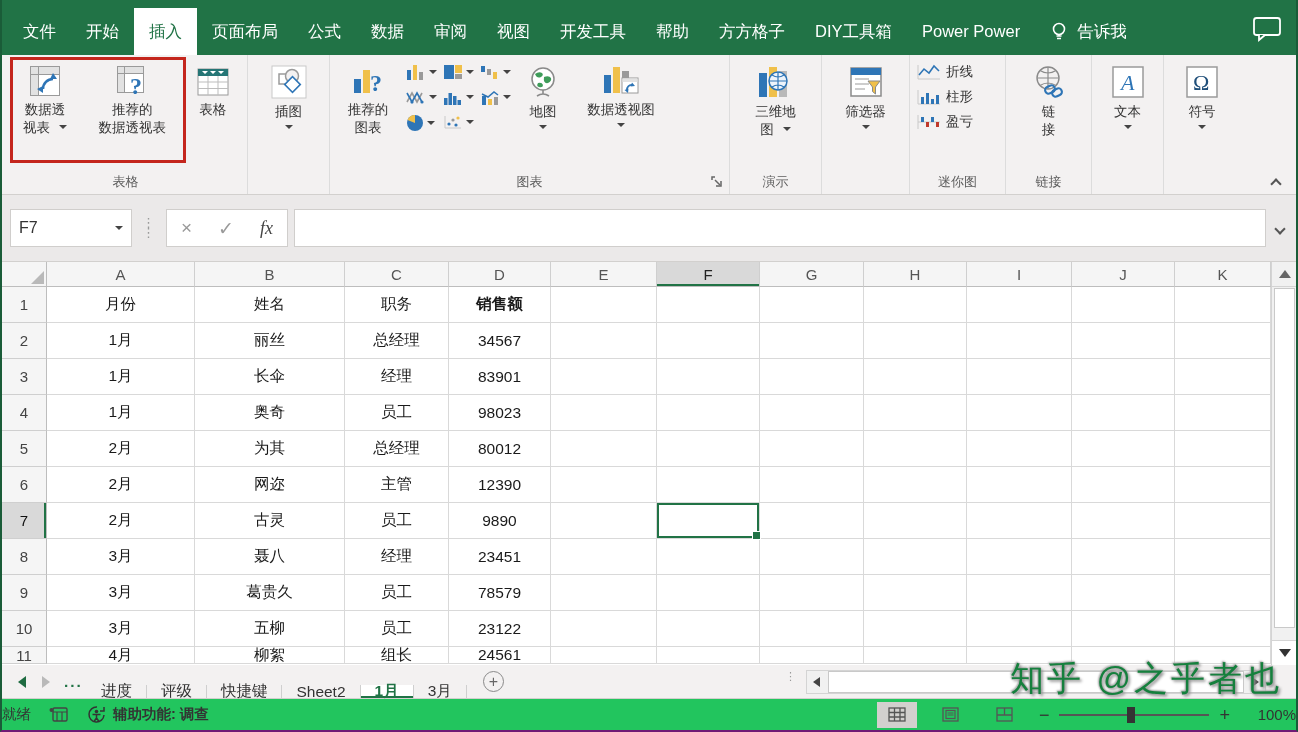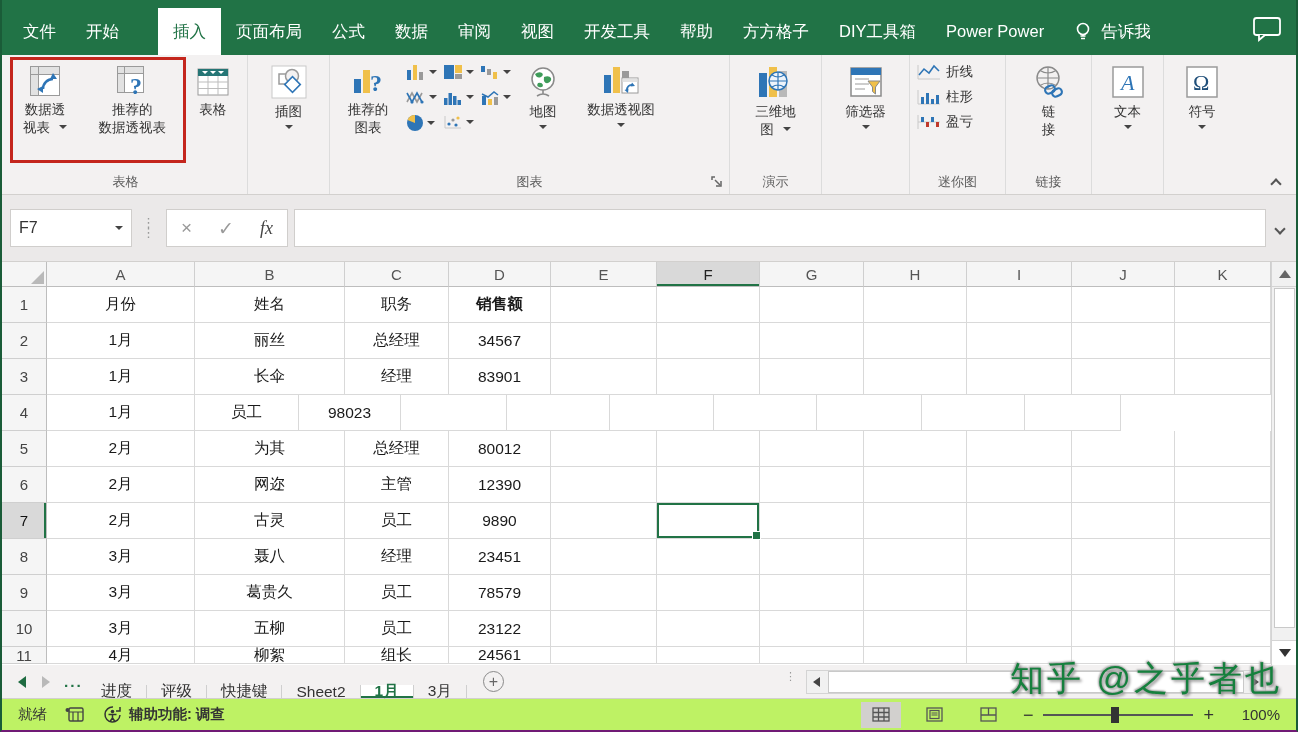--- a/index.html
+++ b/index.html
@@ -3,21 +3,21 @@
 <meta charset="utf-8">
 <style>
   * { margin:0; padding:0; box-sizing:border-box; }
   html,body { width:1298px; height:732px; font-family:"Liberation Sans","DejaVu Sans",sans-serif; }
   .window { width:1298px; height:732px; border-left:2px solid #1a5c38; border-right:2px solid #1a5c38; border-bottom:2px solid #701a75; background:#fff; position:relative; overflow:hidden; }
 
   
   .tabbar { height:55px; background:#217346; display:flex; align-items:flex-end; color:#fff; position:relative; }
   .tabs { display:flex; align-items:flex-end; height:100%; padding-left:6px; }
   .tab { height:47px; line-height:47px; padding:0 15px; font-size:16.5px; cursor:default; white-space:nowrap; }
-  .tab.active { background:#fff; color:#217346;margin-left:24px; }
+  .tab.active { background:#fff; color:#217346; }
   .tellme { display:flex; align-items:center; gap:8px; height:47px; margin-left:14px; font-size:16.5px; }
   .chat { position:absolute; right:14px; top:16px; }
 
   
   .ribbon { height:140px; background:#f3f1f1; border-bottom:1px solid #d2d0ce; display:flex; position:relative; padding-left:2px; }
   .grp { position:relative; height:139px; padding:5px 7px 20px 7px; border-right:1px solid #dcdcdc; display:flex; gap:7px; align-items:flex-start; }
   .grp-label { position:absolute; left:0; right:0; bottom:3px; text-align:center; font-size:13px; color:#5c5c5c; }
   .bigbtn { display:flex; flex-direction:column; align-items:center; font-size:13.5px; color:#333; line-height:1.3; text-align:center; padding:2px 3px; cursor:default; }
   .bigbtn svg { margin:3px 0 4px 0; }
   .btnrow { display:flex; align-items:center; gap:9px; }
@@ -75,21 +75,21 @@
   .stab { padding:0 14px; display:flex; align-items:center; color:#333; border-right:1px solid #cfcfcf; cursor:default; }
   .stab.active { background:#fff; color:#217346; font-weight:bold; box-shadow:inset 0 -2px 0 0 #217346; border-right:1px solid #cfcfcf; }
   .addsheet { width:21px; height:21px; border:1.5px solid #8a8a8a; border-radius:50%; color:#666; display:flex; align-items:center; justify-content:center; font-size:16px; margin:6px 0 0 16px; cursor:default; line-height:1; }
   .ellip { color:#217346; font-weight:bold; letter-spacing:2px; display:flex; align-items:center; margin-right:4px; cursor:default; }
   .splitdots { position:absolute; right:500px; top:8px; color:#9a9a9a; font-size:11px; line-height:6px; }
   .hscroll { position:absolute; right:30px; top:5px; width:460px; height:24px; background:#f1f1f1; border:1px solid #d4d4d4; display:flex; align-items:center; }
   .hthumb { flex:1; height:22px; background:#fff; border:1px solid #c9c9c9; margin:0 2px; }
   .harrow { padding:0 6px; display:flex; align-items:center; }
 
   
-  .statusbar { height:31px; background:#bef264; display:flex; align-items:center; padding:0 16px; color:#333; font-size:14.5px; gap:18px; }
+  .statusbar { height:31px; background:#22c55e; display:flex; align-items:center; padding:0 0; color:#333; font-size:14.5px; gap:18px; }
   .sb-right { margin-left:auto; display:flex; align-items:center; gap:14px; }
   .viewbtn { width:40px; height:26px; display:flex; align-items:center; justify-content:center; cursor:default; }
   .viewbtn.active { background:#d2d0ce; }
   .zoomctl { display:flex; align-items:center; gap:10px; }
   .zoomtrack { width:150px; height:2px; background:#555; position:relative; }
   .zoomthumb { position:absolute; left:45%; top:-7px; width:8px; height:16px; background:#333; cursor:default; }
   .zoomsign { font-size:18px; color:#333; cursor:default; line-height:1; }
   .zoomlvl { font-size:15px; width:52px; text-align:right; }
 
   
@@ -478,20 +478,21 @@
           <div class="cell" style="width: 103px;"></div>
           <div class="cell" style="width: 104px;"></div>
           <div class="cell" style="width: 103px;"></div>
           <div class="cell" style="width: 105px;"></div>
           <div class="cell" style="width: 103px;"></div>
           <div class="cell" style="width: 96px;"></div>
         </div>
         <div class="grow">
           <div class="rowhdr">4</div>
           <div class="cell" style="width: 148px;">1月</div>
+          <div class="cell" style="width: 150px;">奥奇</div>
           <div class="cell" style="width: 104px;">员工</div>
           <div class="cell" style="width: 102px;">98023</div>
           <div class="cell" style="width: 106px;"></div>
           <div class="cell" style="width: 103px;"></div>
           <div class="cell" style="width: 104px;"></div>
           <div class="cell" style="width: 103px;"></div>
           <div class="cell" style="width: 105px;"></div>
           <div class="cell" style="width: 103px;"></div>
           <div class="cell" style="width: 96px;"></div>
         </div>

